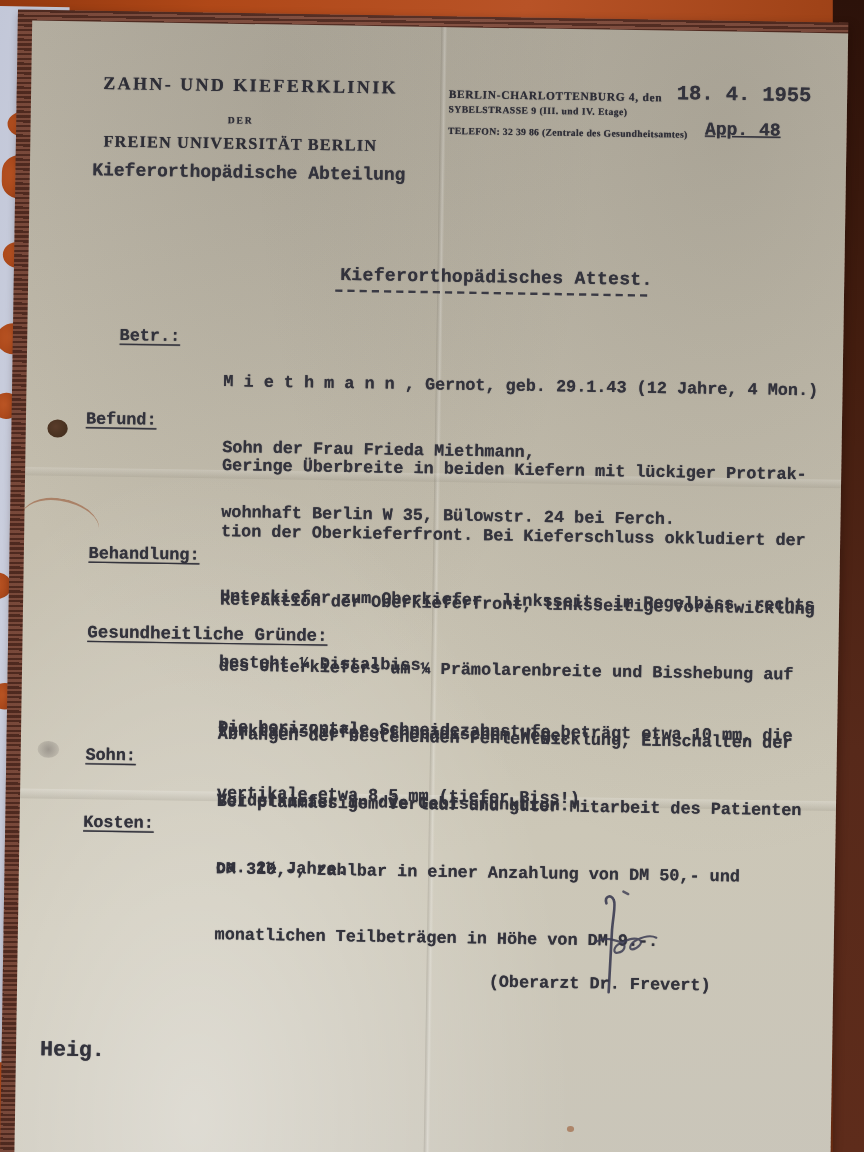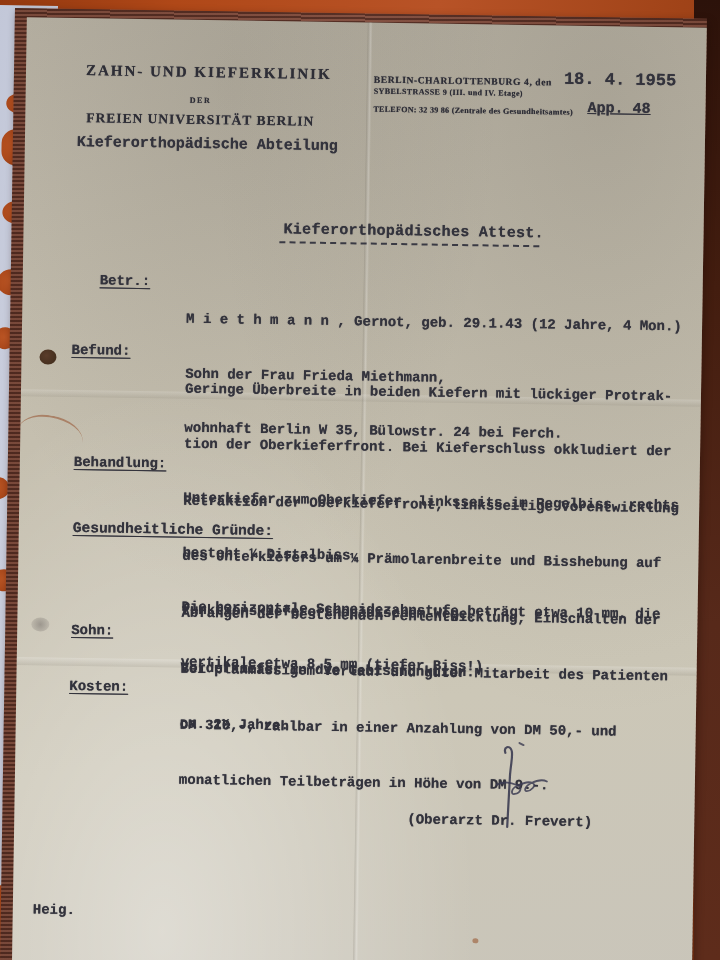--- a/index.html
+++ b/index.html
@@ -144,16 +144,16 @@
       <div class="line">monatlichen Teilbeträgen in Höhe von DM 9.-.</div>
     </div>
 
     <svg class="sig-svg" width="110" height="90" viewBox="0 0 110 90">
       <path d="M38,12 C36,6 42,4 44,9 C46,13 44,20 43,34 L41,86" fill="none" stroke="#3c3c52" stroke-width="2.2" stroke-linecap="round" opacity=".9"></path>
       <path d="M30,44 C38,40 44,42 50,44 C56,46 54,52 48,53 C44,54 44,48 50,45 C58,41 62,40 66,42 C70,44 64,50 60,50 C57,50 58,45 64,42 C70,39 76,38 80,40" fill="none" stroke="#3c3c52" stroke-width="1.8" stroke-linecap="round" opacity=".85"></path>
       <path d="M52,2 l4,2" stroke="#3c3c52" stroke-width="2" stroke-linecap="round" opacity=".8"></path>
     </svg>
     <div class="txt mono" style="left:393px;top:788px;font-size:14px;">(Oberarzt Dr. Frevert)</div>
 
-    <div class="txt mono" style="left:20px;top:848px;font-size:14px;margin-top:36px;">Heig.</div>
+    <div class="txt mono" style="left:20px;top:848px;font-size:18px;">Heig.</div>
 
   </div>
 </div>
 
 </body></html>

